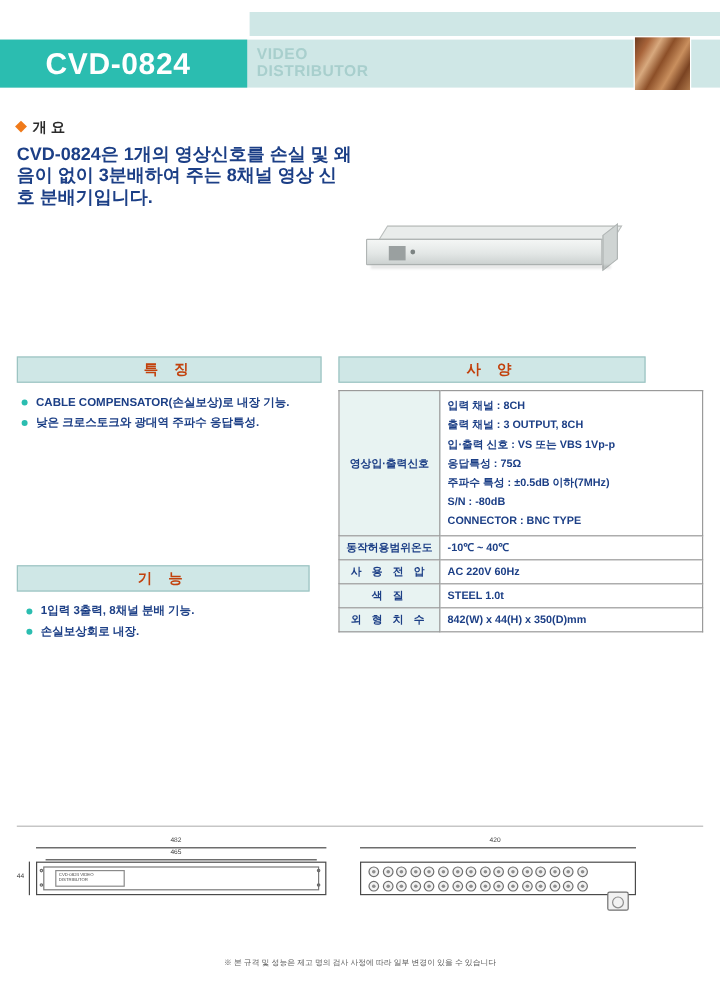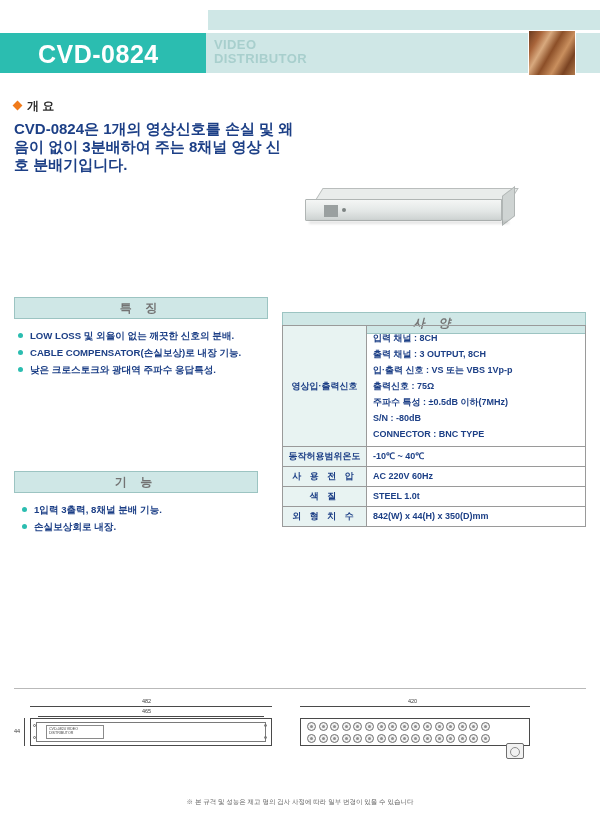--- a/index.html
+++ b/index.html
@@ -94,28 +94,28 @@
   .prod-shadow {
     position:absolute; left:4px; top:33px; width:200px; height:3px;
     background:rgba(0,0,0,0.10); filter:blur(1px);
   }
 
   
   .panel-head {
     position:absolute;
     background:#cfe7e6;
     border:1px solid #9cc4c2;
-    font-size:12px; font-weight:bold; color:#737373;
+    font-size:12px; font-weight:bold; color:#c2410c;
     text-align:center;
     letter-spacing:5px;
     line-height:20px;
     height:22px;
   }
   #head-features { left:14px; top:297px; width:254px; }
-  #head-spec     { left:282px; top:312px; width:304px;font-style:italic; }
+  #head-spec     { left:282px; top:297px; width:256px; }
   #head-func     { left:14px; top:471px; width:244px; }
 
   .bullet-list {
     position:absolute;
     font-size:9.6px; line-height:17px; color:#1c3f86; font-weight:bold;
   }
   #features-list { left:18px; top:327px; width:250px; }
   #func-list { left:22px; top:501px; width:250px; }
   .bullet-list div { padding-left:12px; position:relative; white-space:nowrap; }
   .bullet-list div::before {
@@ -229,41 +229,40 @@
   <div class="prod-side"></div>
   <div class="prod-face">
     <div class="prod-panel"></div>
     <div class="prod-led"></div>
   </div>
   <div class="prod-shadow"></div>
 </div>
 
 <div class="panel-head" id="head-features">특   징</div>
 <div class="bullet-list" id="features-list">
-  <div>LOW LOSS 및 외율이 없는 깨끗한 신호의 분배.</div>
   <div>CABLE COMPENSATOR(손실보상)로 내장 기능.</div>
   <div>낮은 크로스토크와 광대역 주파수 응답특성.</div>
 </div>
 
 <div class="panel-head" id="head-func">기   능</div>
 <div class="bullet-list" id="func-list">
   <div>1입력 3출력, 8채널 분배 기능.</div>
   <div>손실보상회로 내장.</div>
 </div>
 
 <div class="panel-head" id="head-spec">사   양</div>
 <table class="spec-table">
   <tbody>
     <tr>
       <td class="lab">영상입·출력신호</td>
       <td class="val val-multi">
         <div>입력 채널 : 8CH</div>
         <div>출력 채널 : 3 OUTPUT, 8CH</div>
         <div>입·출력 신호 : VS 또는 VBS 1Vp-p</div>
-        <div>출력신호 : 75Ω</div>
+        <div>응답특성 : 75Ω</div>
         <div>주파수 특성 : ±0.5dB 이하(7MHz)</div>
         <div>S/N : -80dB</div>
         <div>CONNECTOR : BNC TYPE</div>
       </td>
     </tr>
     <tr>
       <td class="lab">동작허용범위온도</td>
       <td class="val">-10℃ ~ 40℃</td>
     </tr>
     <tr>

